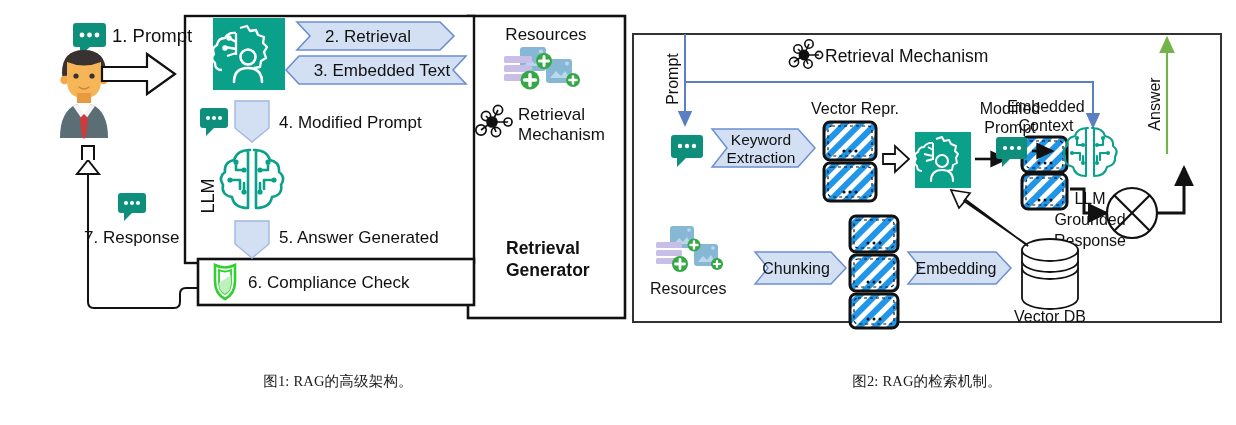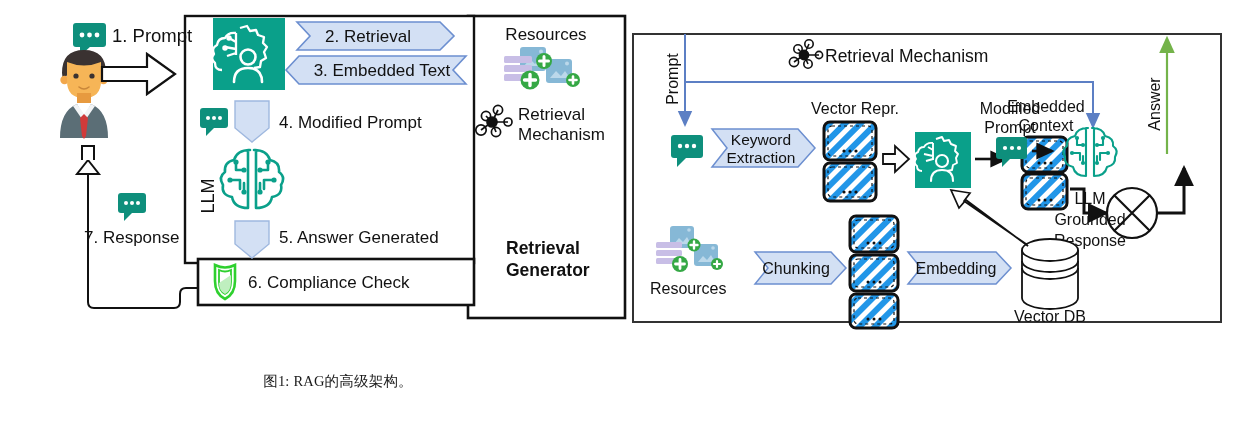--- a/index.html
+++ b/index.html
@@ -422,14 +422,15 @@
       </g>
       <text class="lbl" x="432" y="318" font-size="16" text-anchor="middle">Vector DB</text>
 
       <g fill="#ffffff" stroke="#111" stroke-width="1.7">
         <path d="M410,242 L348,196 L341,204 L333,186 L352,189 L346,197 L408,240 z"></path>
       </g>
     </svg>
   </div>
 
   <div class="caption" id="cap1">图1: RAG的高级架构。</div>
+  <div class="caption" id="cap2">图2: RAG的检索机制。</div>
 
 </div>
 
 </body></html>

